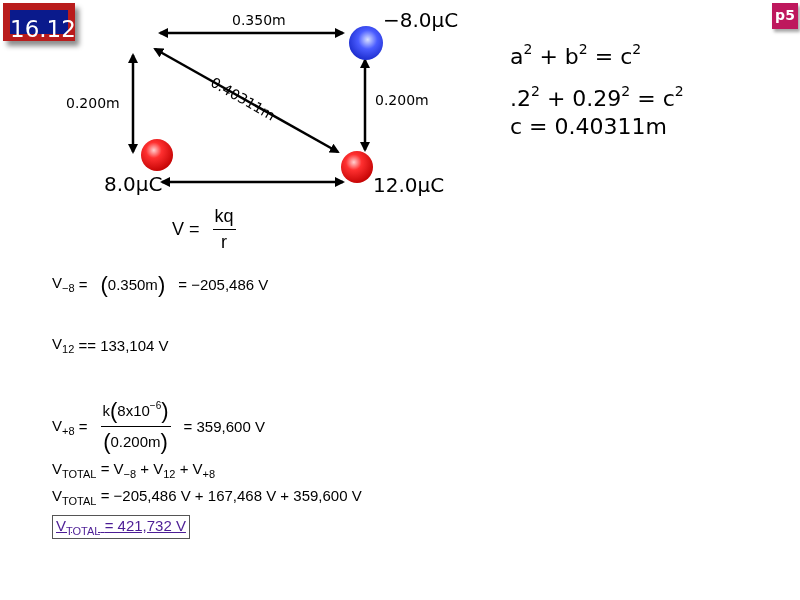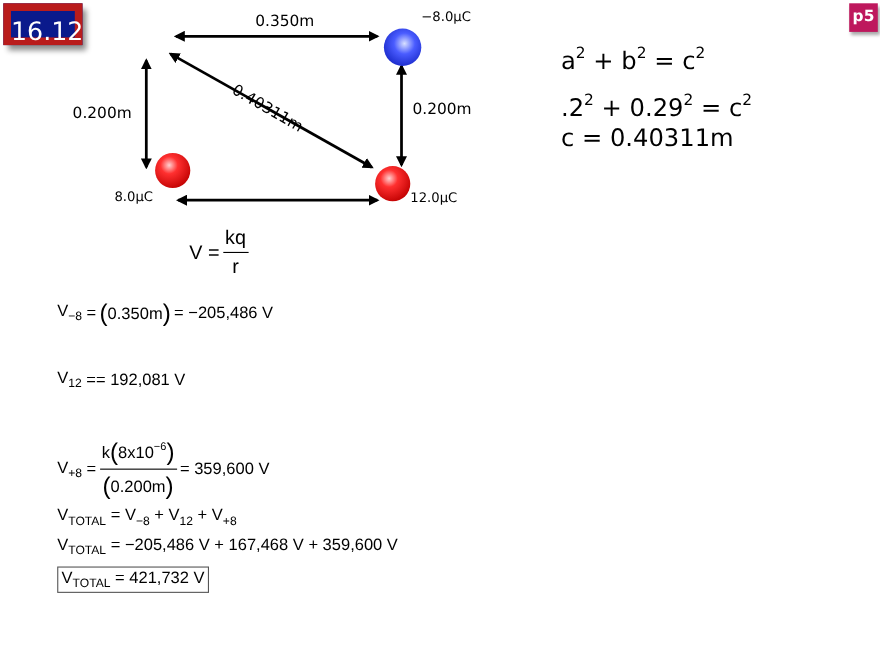--- a/index.html
+++ b/index.html
@@ -6,32 +6,32 @@
   body { width:800px; height:600px; background:#ffffff; position:relative; overflow:hidden;
          font-family:"DejaVu Sans", sans-serif; color:#000; }
   .abs { position:absolute; }
   .badge { left:3px; top:3px; width:72px; height:38px; background:#0a1a8c; color:#fff;
            font-size:23px; line-height:38px; text-align:center; letter-spacing:0px;
            box-shadow:4px 5px 5px rgba(0,0,0,0.45); border:7px solid #b91c1c; box-sizing:border-box; }
   .page-badge { left:772px; top:3px; width:26px; height:26px; background:#be185d; color:#fff;
            font-size:14px; font-weight:bold; line-height:24px; text-align:center;
            box-shadow:2px 3px 3px rgba(0,0,0,0.35); }
   .diag-text { font-size:14px; }
-  .charge-text { font-size:12px; }
+  .charge-text { font-size:20px; }
   .eq-r { font-size:22px; line-height:38px; white-space:nowrap; }
   .eq-r sup { font-size:14px; vertical-align:10px; }
   .math { font-family:"Liberation Sans", sans-serif; font-size:15px; white-space:nowrap; }
   .math sub { font-size:11px; vertical-align:-4px; }
   .math sup { font-size:10px; vertical-align:7px; }
-  .frac { display:inline-flex; flex-direction:column; align-items:center; vertical-align:middle; margin:0 3px; }
+  .frac { display:inline-flex; flex-direction:column; align-items:center; vertical-align:middle; margin:0 13px; }
   .frac .num { padding:0 2px 2px 2px; border-bottom:1px solid #000; }
   .frac .den { padding-top:2px; }
   .paren { font-size:22px; font-weight:lighter; vertical-align:-2px; }
   .row { display:flex; align-items:center; }
-  .result-box { border:1px solid #555; color:#000000; padding:1px 3px; }
+  .result-box { border:1px solid #555; color:#4c1d95; padding:1px 3px;text-decoration:underline; }
 </style>
 </head>
 <body>
 
 <div class="abs badge">16.12</div>
 <div class="abs page-badge">p5</div>
 
 <svg class="abs" style="left:0;top:0" width="480" height="200">
   <defs>
     <marker id="ah" markerWidth="10" markerHeight="10" refX="8" refY="5" orient="auto-start-reverse" markerUnits="userSpaceOnUse">
@@ -103,21 +103,21 @@
 <div class="abs math row" style="left:52px;top:270px">
   <span>V<sub>−8</sub></span>&nbsp;=
   <span class="frac">
     <span class="den"><span class="paren">(</span><span>0.350m</span><span class="paren">)</span></span>
   </span>
   <span>= −205,486 V</span>
 </div>
 
 <div class="abs math row" style="left:52px;top:335px">
   <span>V<sub>12</sub></span>&nbsp;=
-  <span>= 192,081 V</span>
+  <span>= 133,104 V</span>
 </div>
 
 <div class="abs math row" style="left:52px;top:398px">
   <span>V<sub>+8</sub></span>&nbsp;=
   <span class="frac">
     <span class="num"><span>k</span><span class="paren">(</span><span>8x10</span><sup>−6</sup><span></span><span class="paren">)</span></span>
     <span class="den"><span class="paren">(</span><span>0.200m</span><span class="paren">)</span></span>
   </span>
   <span>= 359,600 V</span>
 </div>

